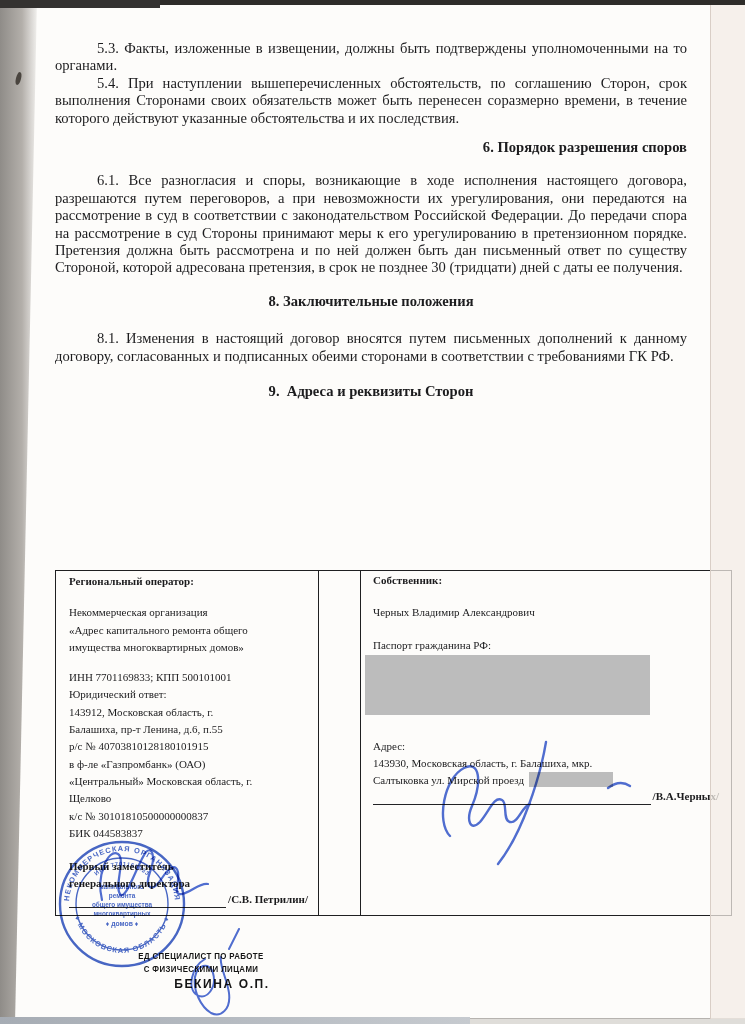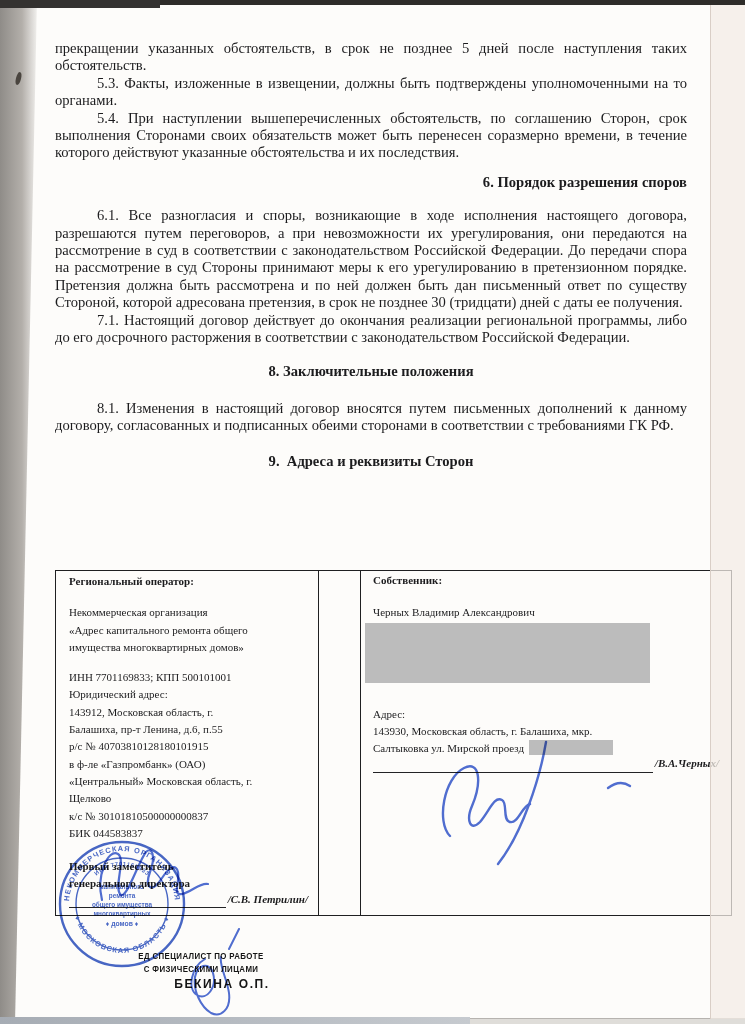--- a/index.html
+++ b/index.html
@@ -35,21 +35,21 @@
   .req-table{position:absolute;left:55px;top:570px;width:677px;height:346px;z-index:1;
              display:flex;border:1.8px solid #1f1f21;box-sizing:border-box;
              font-size:11px;line-height:17.3px;color:#1c1c1e;}
   .col{box-sizing:border-box;height:100%;}
   .col-op{width:263px;border-right:1.6px solid #1f1f21;padding:2px 10px 0 13px;}
   .col-mid{width:42px;border-right:1.6px solid #1f1f21;}
   .col-own{flex:1;padding:1px 12px 0 12px;position:relative;}
   .bold{font-weight:bold;}
   .mt14{margin-top:14px;} .mt13{margin-top:13px;} .mt16{margin-top:16px;}
   .mt15{margin-top:15px;} .mt23{margin-top:23px;} .mt12{margin-top:12px;}
-  .sigrow{display:flex;align-items:flex-end;margin-top:-2px;font-style:italic;}
+  .sigrow{display:flex;align-items:flex-end;margin-top:-2px;}
   .sigline{flex:1;border-bottom:1.6px solid #232325;height:15px;margin-right:2px;}
   .signame{font-weight:bold;white-space:nowrap;}
   .redact-big{margin:1px 0 0 -8px;width:285px;height:60px;background:#bcbcbc;}
   .redact-small{display:inline-block;width:84px;height:15px;background:#bcbcbc;
                 vertical-align:-3px;margin-left:5px;}
 
   
   .overlay{position:absolute;z-index:8;pointer-events:none;}
   .seal-wrap{left:57px;top:839px;mix-blend-mode:multiply;opacity:.88;}
   .sig-petrilin{left:88px;top:836px;mix-blend-mode:multiply;opacity:.9;}
@@ -61,46 +61,44 @@
   .clerk .l1,.clerk .l2{font-size:8.3px;line-height:13px;letter-spacing:.4px;transform:scaleX(.95);}
   .clerk .l3{font-size:12px;line-height:14px;letter-spacing:1.6px;margin-left:42px;margin-top:1px;}
 </style>
 </head>
 <body>
 
 <div>
   <div class="paper"></div>
 
   <div class="doc">
-    <p>прекращении указанных обстоятельств, в срок не позднее 5 дней после наступления таких обстоятельств.</p>
     <p class="ind">5.3. Факты, изложенные в извещении, должны быть подтверждены уполномоченными на то органами.</p>
     <p class="ind">5.4. При наступлении вышеперечисленных обстоятельств, по соглашению Сторон, срок выполнения Сторонами своих обязательств может быть перенесен соразмерно времени, в течение которого действуют указанные обстоятельства и их последствия.</p>
 
     <div class="h h6m">6. Порядок разрешения споров</div>
     <p class="ind">6.1. Все разногласия и споры, возникающие в ходе исполнения настоящего договора, разрешаются путем переговоров, а при невозможности их урегулирования, они передаются на рассмотрение в суд в соответствии с законодательством Российской Федерации. До передачи спора на рассмотрение в суд Стороны принимают меры к его урегулированию в претензионном порядке. Претензия должна быть рассмотрена и по ней должен быть дан письменный ответ по существу Стороной, которой адресована претензия, в срок не позднее 30 (тридцати) дней с даты ее получения.</p>
 
-    <p class="ind">7.1. Настоящий договор действует до окончания реализации региональной программы, либо до его досрочного расторжения в соответствии с законодательством Российской Федерации.</p>
 
     <div class="h h8m">8. Заключительные положения</div>
     <p class="ind">8.1. Изменения в настоящий договор вносятся путем письменных дополнений к данному договору, согласованных и подписанных обеими сторонами в соответствии с требованиями ГК РФ.</p>
 
     <div class="h h9m">9.  Адреса и реквизиты Сторон</div>
   </div>
 
   <div class="req-table">
     <div class="col col-op">
       <div class="bold">Региональный оператор:</div>
       <div class="mt14">
         <div>Некоммерческая организация</div>
         <div>«Адрес капитального ремонта общего</div>
         <div>имущества многоквартирных домов»</div>
       </div>
       <div class="mt13">
         <div>ИНН 7701169833; КПП 500101001</div>
-        <div>Юридический адрес:</div>
+        <div>Юридический ответ:</div>
         <div>143912, Московская область, г.</div>
         <div>Балашиха, пр-т Ленина, д.6, п.55</div>
         <div>р/с № 40703810128180101915</div>
         <div>в ф-ле «Газпромбанк» (ОАО)</div>
         <div>«Центральный» Московская область, г.</div>
         <div>Щелково</div>
         <div>к/с № 30101810500000000837</div>
         <div>БИК 044583837</div>
       </div>
       <div class="mt16 bold">
@@ -111,20 +109,21 @@
         <div class="sigline"></div>
         <span class="signame">/С.В. Петрилин/</span>
       </div>
     </div>
 
     <div class="col col-mid"></div>
 
     <div class="col col-own">
       <div class="bold">Собственник:</div>
       <div class="mt15">Черных Владимир Александрович</div>
+      <div class="mt15">Паспорт гражданина РФ:</div>
       <div class="redact-big"></div>
       <div class="mt23">Адрес:</div>
       <div>143930, Московская область, г. Балашиха, мкр.</div>
       <div><span>Салтыковка ул. Мирской проезд</span><span class="redact-small"></span></div>
       <div class="sigrow mt12">
         <div class="sigline"></div>
         <span class="signame">/В.А.Черных/</span>
       </div>
     </div>
   </div>

